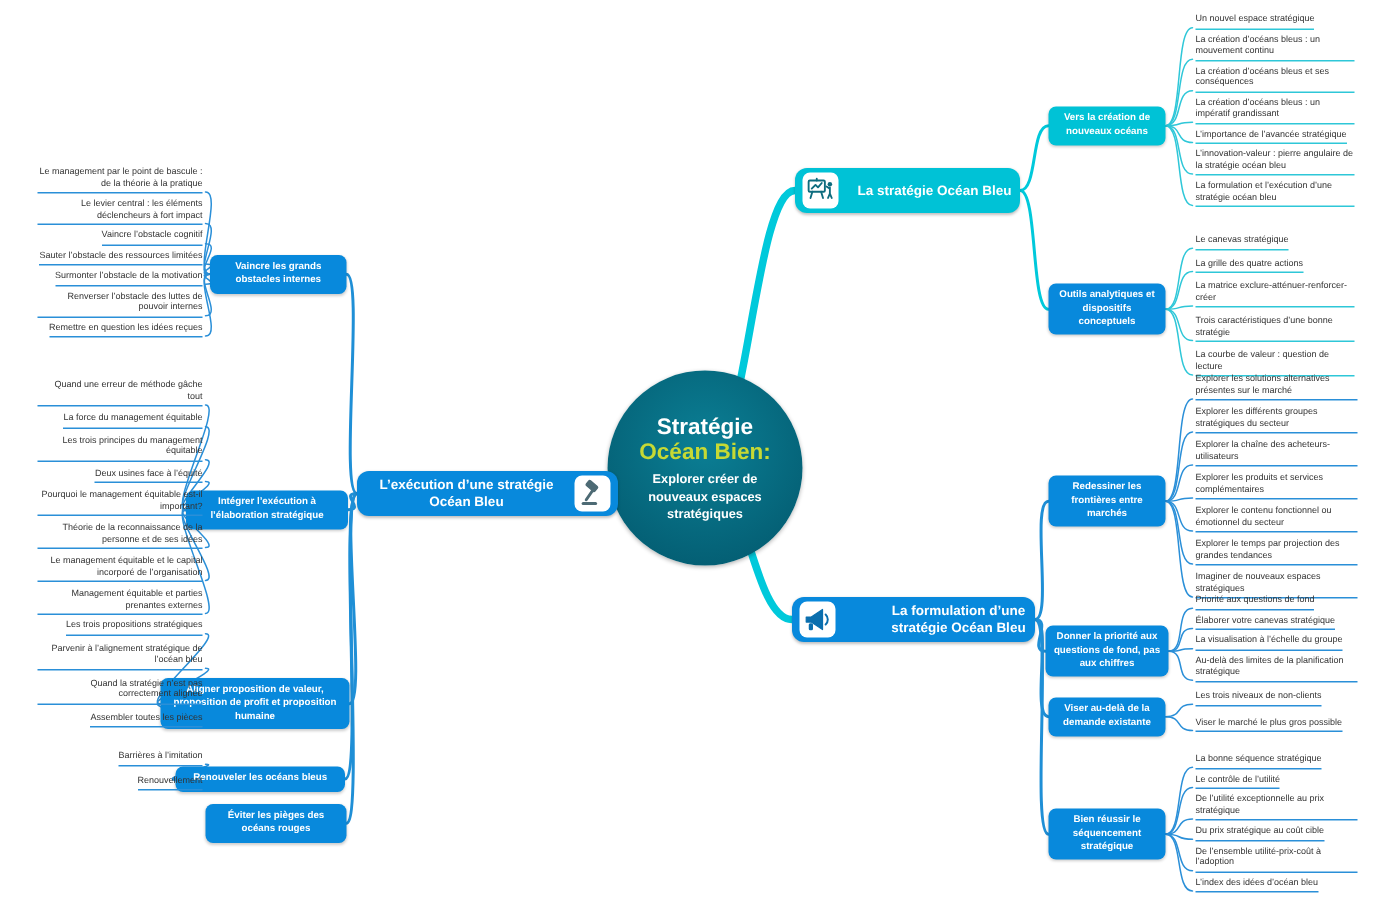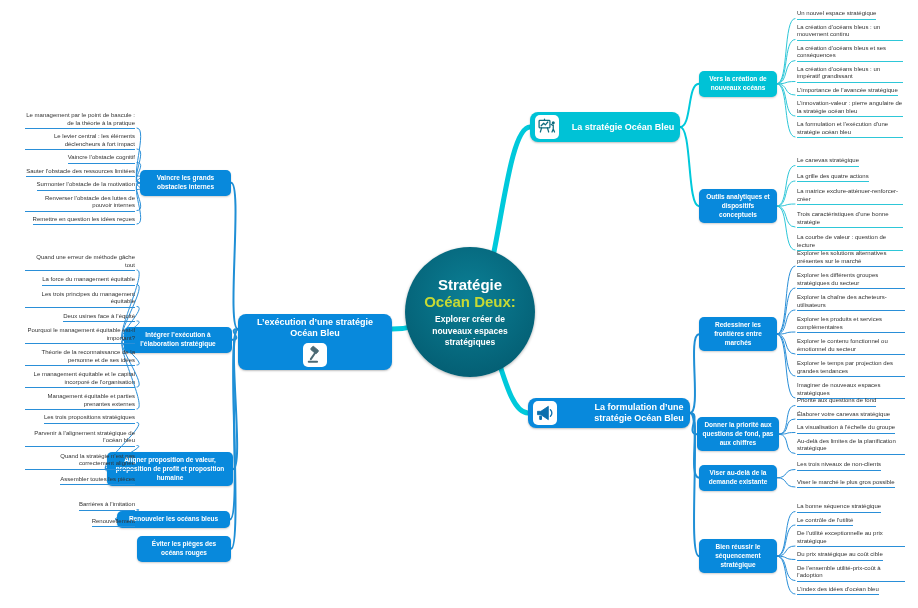--- a/index.html
+++ b/index.html
@@ -98,21 +98,21 @@
       <path d="M107,469.1484375 C93.5,469.1484375 150.5,422.5 137,422.5" fill="none" stroke="rgb(42, 143, 216)" stroke-width="1" stroke-linecap="round"></path>
       <path d="M107,469.1484375 C93.5,469.1484375 150.5,445.5 137,445.5" fill="none" stroke="rgb(42, 143, 216)" stroke-width="1" stroke-linecap="round"></path>
       <path d="M107,469.1484375 C93.5,469.1484375 150.5,468.5 137,468.5" fill="none" stroke="rgb(42, 143, 216)" stroke-width="1" stroke-linecap="round"></path>
       <path d="M107,469.1484375 C93.5,469.1484375 150.5,484 137,484" fill="none" stroke="rgb(42, 143, 216)" stroke-width="1" stroke-linecap="round"></path>
       <path d="M117,519.3828125 C105,519.3828125 149,509.5 137,509.5" fill="none" stroke="rgb(42, 143, 216)" stroke-width="1" stroke-linecap="round"></path>
       <path d="M117,519.3828125 C105,519.3828125 149,526 137,526" fill="none" stroke="rgb(42, 143, 216)" stroke-width="1" stroke-linecap="round"></path>
     </svg>
 
   <div id="n-center" class="center">
     <div class="c1">Stratégie</div>
-    <div class="c2">Océan Deux:</div>
+    <div class="c2">Océan Bien:</div>
     <div class="c3">Explorer créer de nouveaux espaces stratégiques</div>
   </div>
 
   <div id="n-strategie" class="main cyanbg" style="left:530px;top:112px;width:150px;gap:12px;">
     <span class="icobox">
       <svg viewBox="0 0 24 24" width="20" height="20">
         <g fill="none" stroke="#0e6c7e" stroke-width="1.5" stroke-linecap="round" stroke-linejoin="round">
           <rect x="2.5" y="4" width="13" height="9" rx="1"></rect>
           <path d="M9 2.5 V4 M5.5 13 L4 18 M12.5 13 L14 18"></path>
           <path d="M5 10.5 L8 7.5 L10 9.5 L13 6"></path>
@@ -130,21 +130,21 @@
         <g fill="#0b6fae" stroke="#0b6fae" stroke-linejoin="round">
           <path d="M3 10 h4 l9 -6 v16 l-9 -6 h-4 z" stroke-width="1"></path>
           <path d="M18.5 8 a5.5 5.5 0 0 1 0 8" fill="none" stroke-width="1.6" stroke-linecap="round"></path>
           <rect x="5" y="15" width="3.4" height="5.5" rx="1.2" stroke="none"></rect>
         </g>
       </svg>
     </span>
     <span class="mlabel">La formulation d’une stratégie Océan Bleu</span>
   </div>
 
-  <div id="n-execution" class="main bluebg" style="left:238px;top:314px;width:154px;flex-direction:column;">
+  <div id="n-execution" class="main bluebg" style="left:238px;top:314px;width:174px;">
     <span class="mlabel">L’exécution d’une stratégie Océan Bleu</span>
     <span class="icobox">
       <svg viewBox="0 0 24 24" width="20" height="20">
         <g fill="#4d6a74" stroke="#4d6a74">
           <rect x="7" y="3.5" width="9" height="5" rx="1" transform="rotate(40 11.5 6)"></rect>
           <path d="M12.5 9 L7 17" stroke-width="2.4" stroke-linecap="round" fill="none"></path>
           <path d="M4.5 20 h10" stroke-width="2.4" stroke-linecap="round"></path>
         </g>
       </svg>
     </span>

